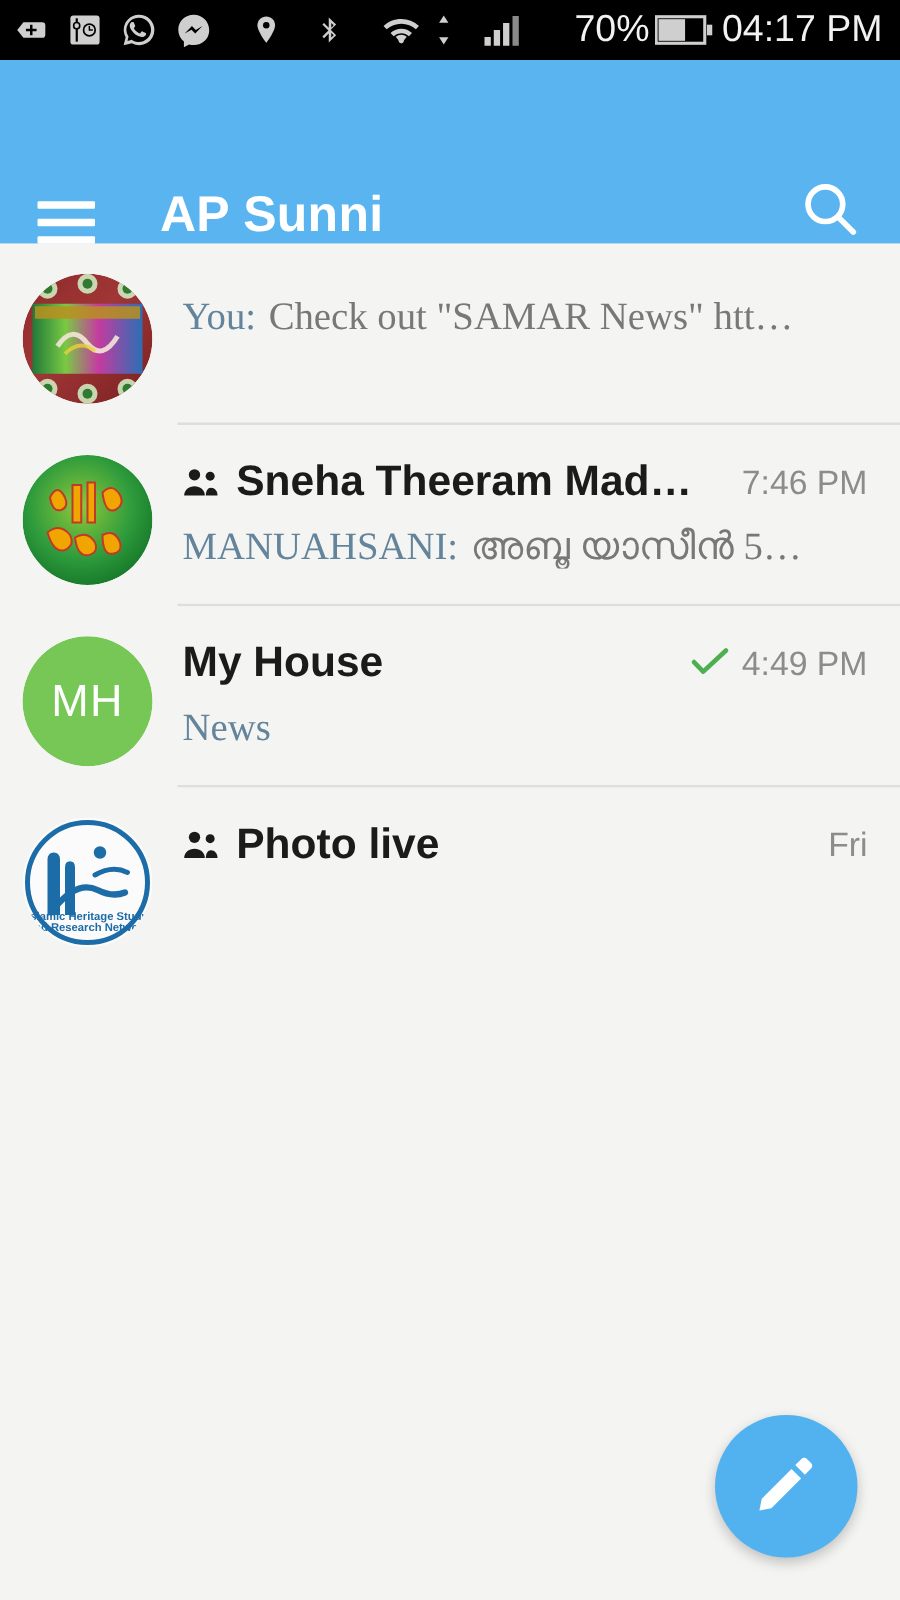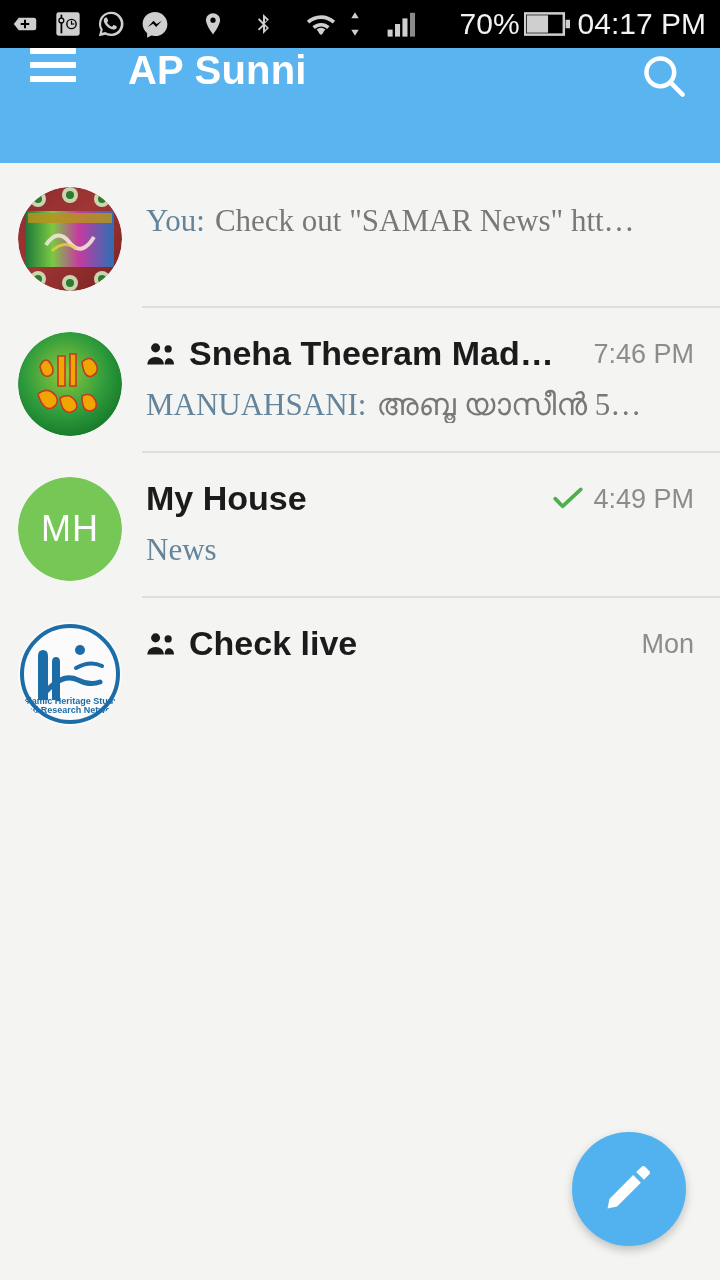--- a/index.html
+++ b/index.html
@@ -20,23 +20,23 @@
     color: #e8e8e8;
   }
   .sb-left { display: flex; align-items: center; gap: 14px; }
   .sb-right { margin-left: auto; display: flex; align-items: center; gap: 4px; }
   .sb-icon { display: inline-flex; align-items: center; justify-content: center; }
   .sb-battery-pct { font-size: 30px; color: #f2f2f2; }
   .sb-clock { font-size: 30px; color: #f2f2f2; margin-left: 4px; }
 
   
   .appbar {
-    height: 115px; width: 100%;
+    height: 147px; width: 100%;
     background: #5ab4ef;
-    display: flex; align-items: flex-start;
+    display: flex; align-items: flex-end;
     padding: 0 28px 0 30px;
   }
   .hamburger { width: 46px; height: 34px; display: flex; flex-direction: column; justify-content: space-between; cursor: pointer; }
   .hamburger span { display: block; height: 6px; background: #fff; border-radius: 1px; width: 100%; }
   .app-title {
     color: #ffffff; font-size: 40px; font-weight: bold;
     margin-left: 52px; letter-spacing: 0.2px; white-space: nowrap;
   }
   .search-btn { margin-left: auto; width: 56px; height: 56px; display:flex; align-items:center; justify-content:center; cursor: pointer; }
 
@@ -341,24 +341,24 @@
         <div class="row-top">
           <div class="title-wrap">
             <span class="group-icon">
               <svg width="32" height="24" viewBox="0 0 24 18">
                   <circle cx="7.2" cy="4.4" r="3.4" fill="#1b1b1b"></circle>
                   <circle cx="16.6" cy="5.2" r="2.7" fill="#1b1b1b"></circle>
                   <path d="M1 16.8c0-3.4 2.8-5.6 6.2-5.6s6.2 2.2 6.2 5.6z" fill="#1b1b1b"></path>
                   <path d="M14 16.8c0-2.6 1.1-4.6 3.1-4.6 2.2 0 3.9 1.9 3.9 4.6z" fill="#1b1b1b"></path>
                 </svg>
             </span>
-            <span class="chat-title">Check live</span>
+            <span class="chat-title">Photo live</span>
           </div>
           <div class="meta">
-            <span class="timestamp">Mon</span>
+            <span class="timestamp">Fri</span>
           </div>
         </div>
       </div>
     </div>
 
   </div>
 
   <div class="fab">
     <span>
       <svg width="56" height="56" viewBox="0 0 24 24">

